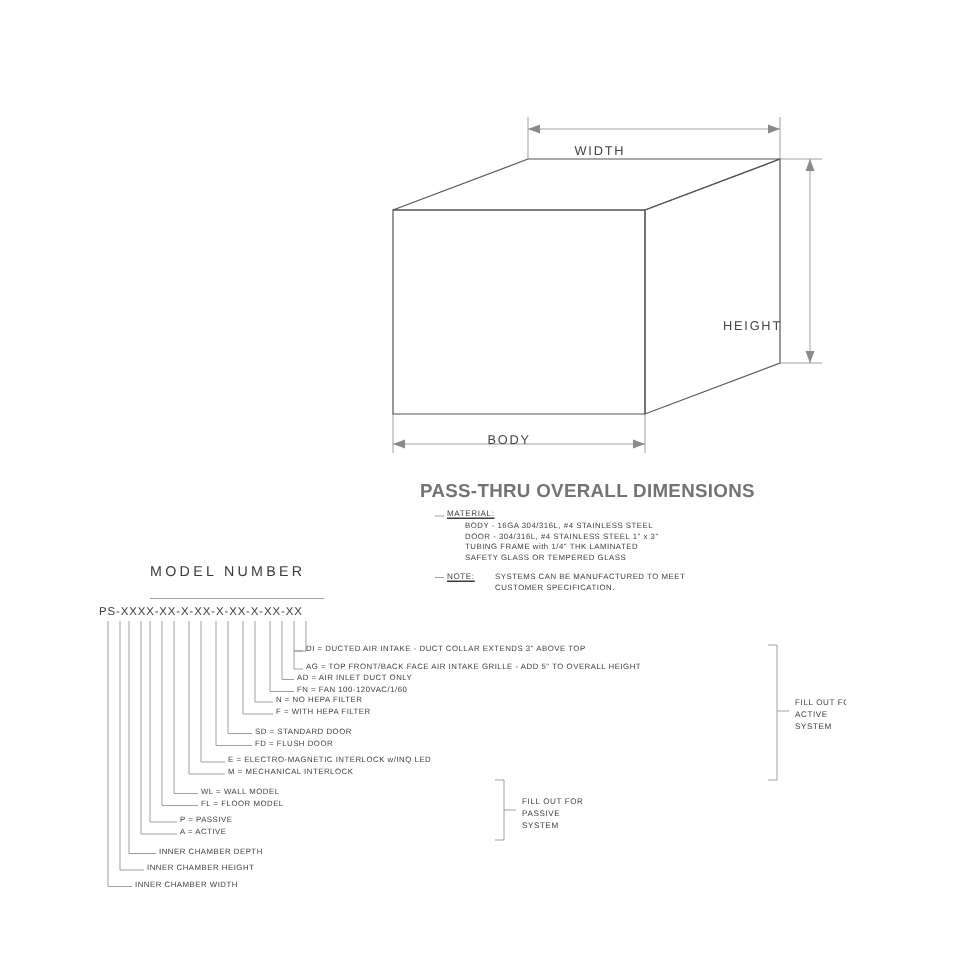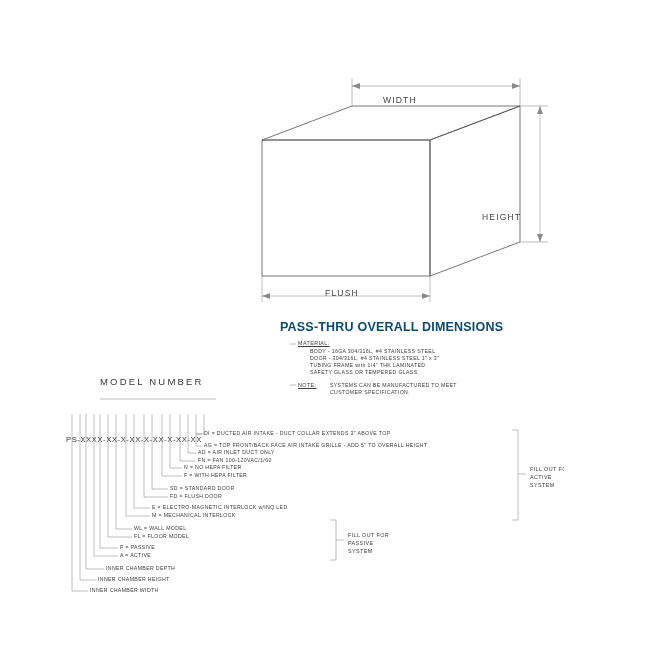--- a/index.html
+++ b/index.html
@@ -33,21 +33,21 @@
   .dim-label {
     font-size: 8.5px;
     letter-spacing: 1.2px;
     color: #444;
   }
   .title {
     position: absolute;
     font-size: 12.5px;
     font-weight: bold;
     letter-spacing: 0.2px;
-    color: #0c4a6e;
+    color: #737373;
   }
   .mono-blk {
     position: absolute;
     font-family: "Liberation Sans", sans-serif;
     font-size: 5.2px;
     line-height: 7.2px;
     letter-spacing: 0.35px;
     color: #3d3d3d;
     white-space: pre;
   }
@@ -167,36 +167,36 @@
       <path d="M512 430 L518 430 L518 520 L512 520"></path>
       <path d="M518 474 L526 474"></path>
 
       <path d="M330 520 L336 520 L336 560 L330 560"></path>
       <path d="M336 540 L344 540"></path>
     </g>
   </svg>
 
   <div class="lbl dim-label" style="left:383px; top:95px;">WIDTH</div>
   <div class="lbl dim-label" style="left:470px; top:212px;margin-left:12px;">HEIGHT</div>
-  <div class="lbl dim-label" style="left:325px; top:288px;">FLUSH</div>
+  <div class="lbl dim-label" style="left:325px; top:288px;">BODY</div>
 
   <div class="title" style="left:280px; top:320px;">PASS-THRU OVERALL DIMENSIONS</div>
 
   <div class="note-key" style="left:298px; top:340px;">MATERIAL:</div>
   <div class="mono-blk" style="left:310px; top:348px;">BODY - 16GA 304/316L, #4 STAINLESS STEEL</div>
   <div class="mono-blk" style="left:310px; top:355px;">DOOR - 304/316L, #4 STAINLESS STEEL 1" x 3"</div>
   <div class="mono-blk" style="left:310px; top:362px;">TUBING FRAME with 1/4" THK LAMINATED</div>
   <div class="mono-blk" style="left:310px; top:369px;">SAFETY GLASS OR TEMPERED GLASS</div>
 
   <div class="note-key" style="left:298px; top:382px;">NOTE:</div>
   <div class="mono-blk" style="left:330px; top:382px;">SYSTEMS CAN BE MANUFACTURED TO MEET</div>
   <div class="mono-blk" style="left:330px; top:389px;">CUSTOMER SPECIFICATION.</div>
 
   <div class="model-title" style="left:100px; top:376px;">MODEL NUMBER</div>
-  <div class="model-code" style="left:66px; top:403px;margin-top:32px;">PS-XXXX-XX-X-XX-X-XX-X-XX-XX</div>
+  <div class="model-code" style="left:66px; top:403px;">PS-XXXX-XX-X-XX-X-XX-X-XX-XX</div>
 
   <div class="leg" style="left:204px; top:430px;">DI = DUCTED AIR INTAKE - DUCT COLLAR EXTENDS 3" ABOVE TOP</div>
   <div class="leg" style="left:204px; top:442px;">AG = TOP FRONT/BACK FACE AIR INTAKE GRILLE - ADD 5" TO OVERALL HEIGHT</div>
   <div class="leg" style="left:198px; top:449px;">AD = AIR INLET DUCT ONLY</div>
   <div class="leg" style="left:198px; top:457px;">FN = FAN 100-120VAC/1/60</div>
   <div class="leg" style="left:184px; top:464px;">N = NO HEPA FILTER</div>
   <div class="leg" style="left:184px; top:472px;">F = WITH HEPA FILTER</div>
   <div class="leg" style="left:170px; top:485px;">SD = STANDARD DOOR</div>
   <div class="leg" style="left:170px; top:493px;">FD = FLUSH DOOR</div>
   <div class="leg" style="left:152px; top:504px;">E = ELECTRO-MAGNETIC INTERLOCK w/INQ LED</div>

